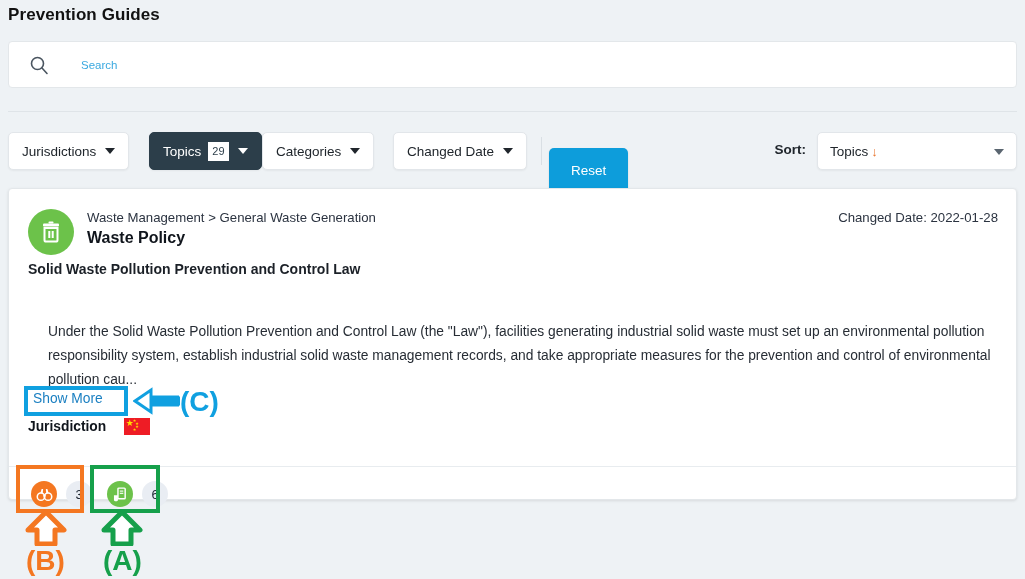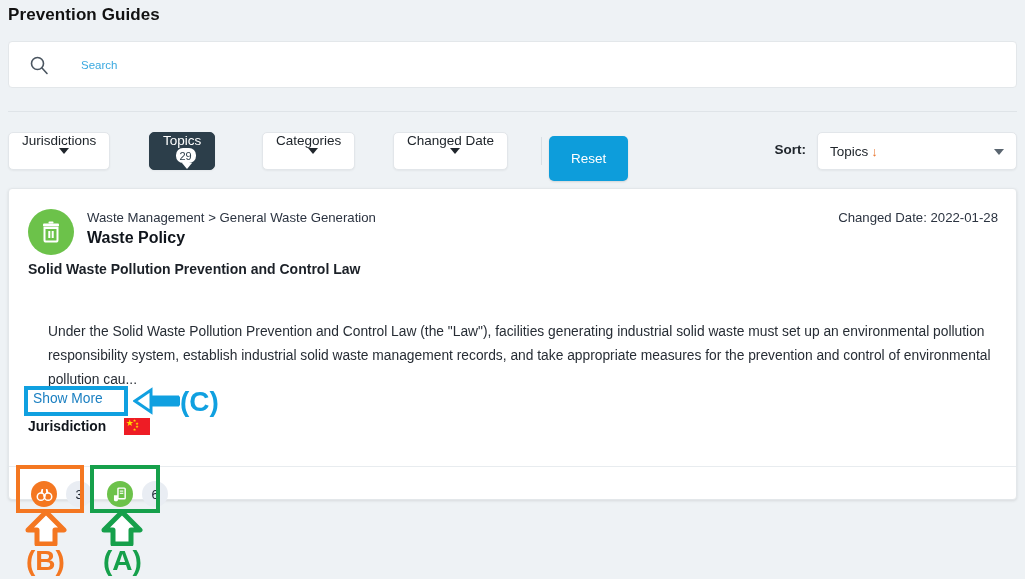--- a/index.html
+++ b/index.html
@@ -72,60 +72,59 @@
     background: #ffffff;
     border: 1px solid #e2e6ea;
     border-radius: 5px;
     display: flex; align-items: center;
     padding: 0 13px;
     font-size: 13.5px;
     color: #20262c;
     box-shadow: 0 1px 2px rgba(0,0,0,.05);
     cursor: pointer;
     white-space: nowrap;
-    flex-direction: column;
   }
   .fbtn.active {
     background: #2c3e4a;
     border-color: #2c3e4a;
     color: #ffffff;
   }
   .fbtn .caret {
     margin-left: 9px;
     width: 0; height: 0;
     border-left: 5px solid transparent;
     border-right: 5px solid transparent;
     border-top: 6px solid #20262c;
   }
   .fbtn.active .caret { border-top-color: #ffffff; }
   .pill {
     display: inline-flex;
     align-items: center; justify-content: center;
     min-width: 19px; height: 19px;
-    border-radius: 7px;
+    border-radius: 0;
     background: #ffffff;
     color: #2c3e4a;
     font-size: 11px;
     margin-left: 7px;
     padding: 0 4px;
     font-weight: normal;
   }
   #f-jur   { left: 0px;   }
   #f-top   { left: 141px; }
   #f-cat   { left: 254px; }
   #f-date  { left: 385px; }
   .tool-sep {
     position: absolute;
     left: 533px; top: 9px;
     width: 1px; height: 28px;
     background: #d9dfe4;
   }
   #btn-reset {
     position: absolute;
-    left: 541px; top: 8px;
+    left: 541px; top: 20px;
     height: 45px;
     padding: 0 22px;
     background: #0d9ddb;
     border: none; border-radius: 5px;
     color: #ffffff;
     font-size: 13.5px;
     font-family: "Liberation Sans", sans-serif;
     cursor: pointer;
     box-shadow: 0 1px 2px rgba(0,0,0,.12);
   }

